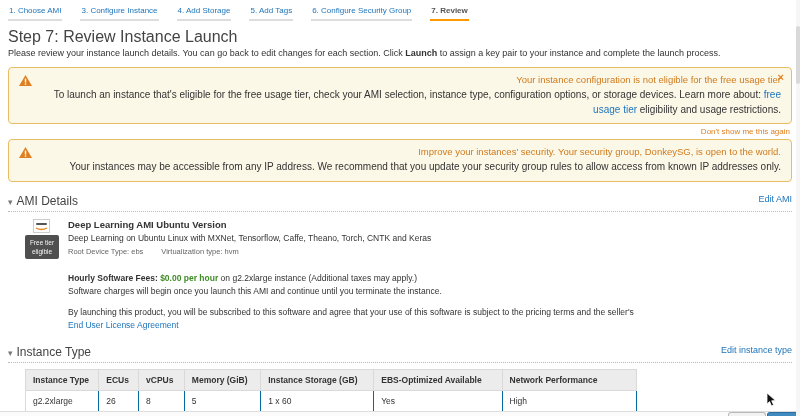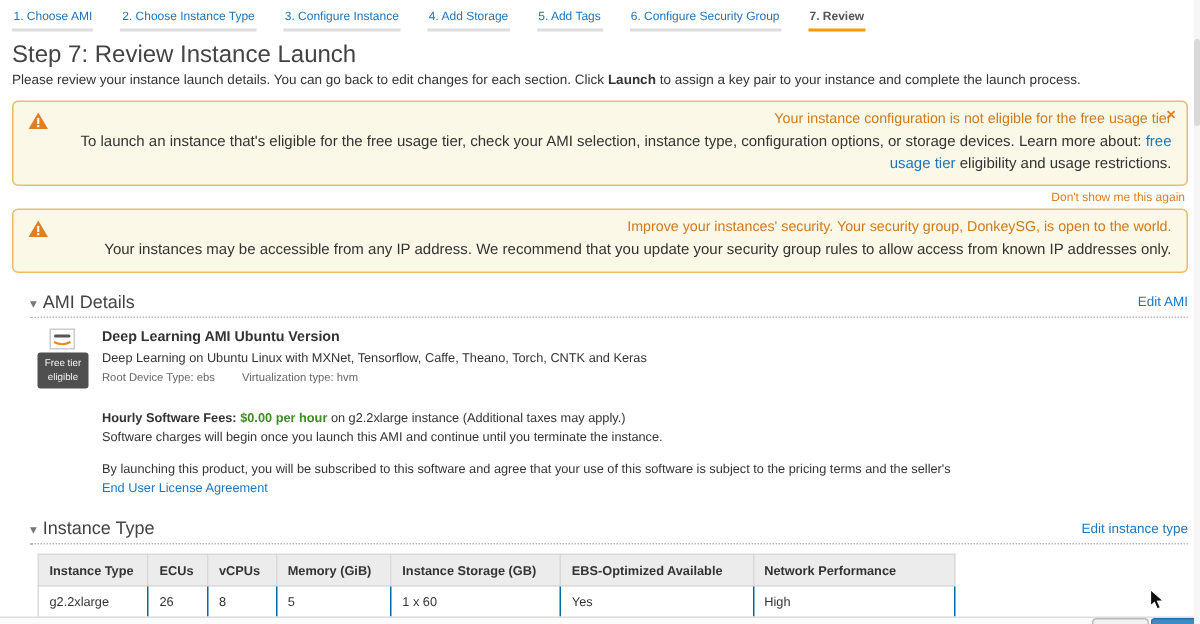--- a/index.html
+++ b/index.html
@@ -21,22 +21,22 @@
              border-radius:4px; padding:6px 10px 6px 10px; position:relative;text-align:right; }
   .warnbox .wtitle { color:#cf7a1d; font-size:9.5px; margin-left:22px; }
   .warnbox .wbody  { color:#333; font-size:10px; margin:3px 0 0 22px; line-height:1.45; }
   .tri { position:absolute; left:10px; top:7px; }
   .closex { position:absolute; right:7px; top:3px; color:#e07f21; font-size:11px;
             font-weight:bold; text-decoration:none; cursor:pointer; }
   .dontshow { text-align:right; margin:2px 10px 0 0; }
   .dontshow a { color:#e07f21; font-size:8px; text-decoration:none; cursor:pointer; }
   a.blue { color:#2076bc; text-decoration:none; cursor:pointer; }
   
-  .sect-head { display:flex; justify-content:space-between; align-items:center;
-               margin:12px 8px 0 20px; padding-bottom:3px; border-bottom:1px dotted #bbb; }
+  .sect-head { display:flex; justify-content:space-between; align-items:flex-start;
+               margin:12px 8px 0 8px; padding-bottom:3px; border-bottom:1px dotted #bbb; }
   .sect-head .left { font-size:12px; color:#444; cursor:pointer; }
   .sect-head .caret { color:#777; font-size:9px; margin-right:4px; }
   .sect-head a { font-size:9px; }
   
   .ami-row { display:flex; margin:7px 0 0 25px; }
   .ami-icons { width:36px; }
   .amzlogo { width:17px; height:14px; background:#fff; border:1px solid #ccc;
              margin-left:8px; display:block; }
   .freetier { width:34px; margin-top:2px; background:#4f4f4f; color:#f5f5f5;
               border-radius:2px; font-size:6.5px; text-align:center; padding:3px 0; line-height:1.4; }
@@ -69,21 +69,20 @@
   .sbar { position:absolute; right:0; top:0; width:4px; height:416px; background:#f6f6f6; }
   .sbar .thumb { position:absolute; top:26px; left:0; width:4px; height:58px;
                  background:#d9d9d9; border-radius:2px; cursor:pointer; }
   .cursor { position:absolute; left:766px; top:393px; }
 </style>
 </head>
 <body>
 
 <nav class="tabs">
     <a class="tab">1. Choose AMI</a>
-    <a class="tab">2. Choose Instance Type</a>
     <a class="tab">3. Configure Instance</a>
     <a class="tab">4. Add Storage</a>
     <a class="tab">5. Add Tags</a>
     <a class="tab">6. Configure Security Group</a>
     <a class="tab active">7. Review</a>
   </nav>
 
 <h1>Step 7: Review Instance Launch</h1>
 <p class="subtitle"><span>Please review your instance launch details. You can go back to edit changes for each section. Click </span><b>Launch</b><span> to assign a key pair to your instance and complete the launch process.</span></p>
 

